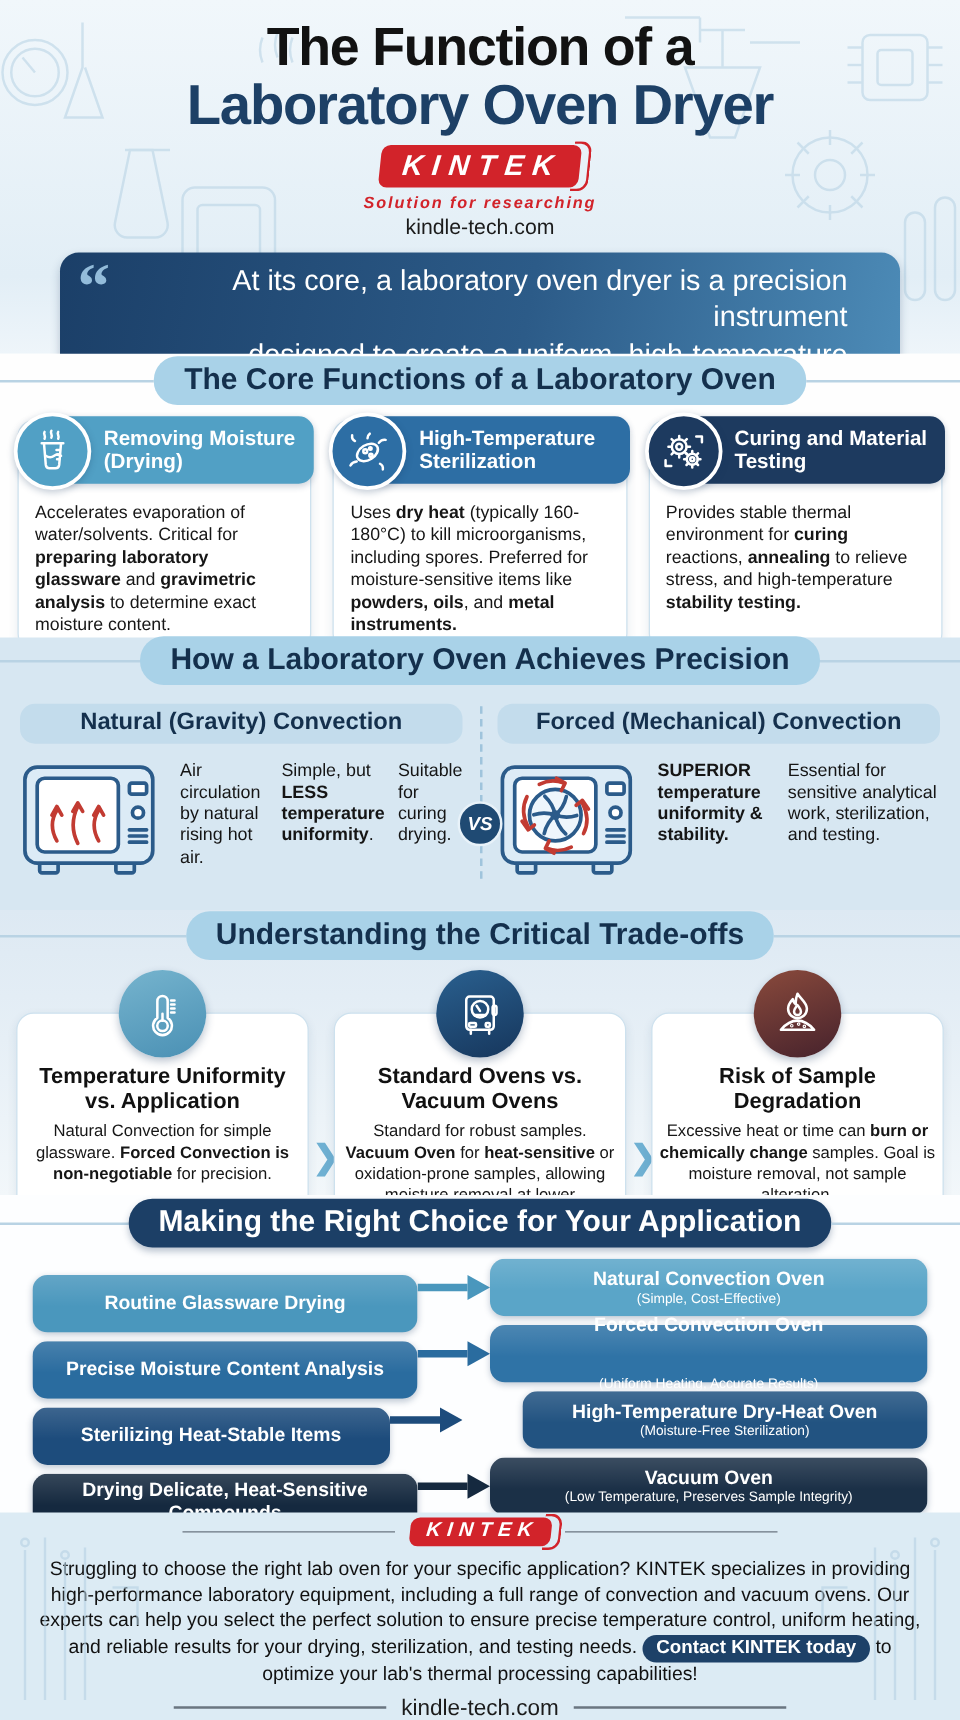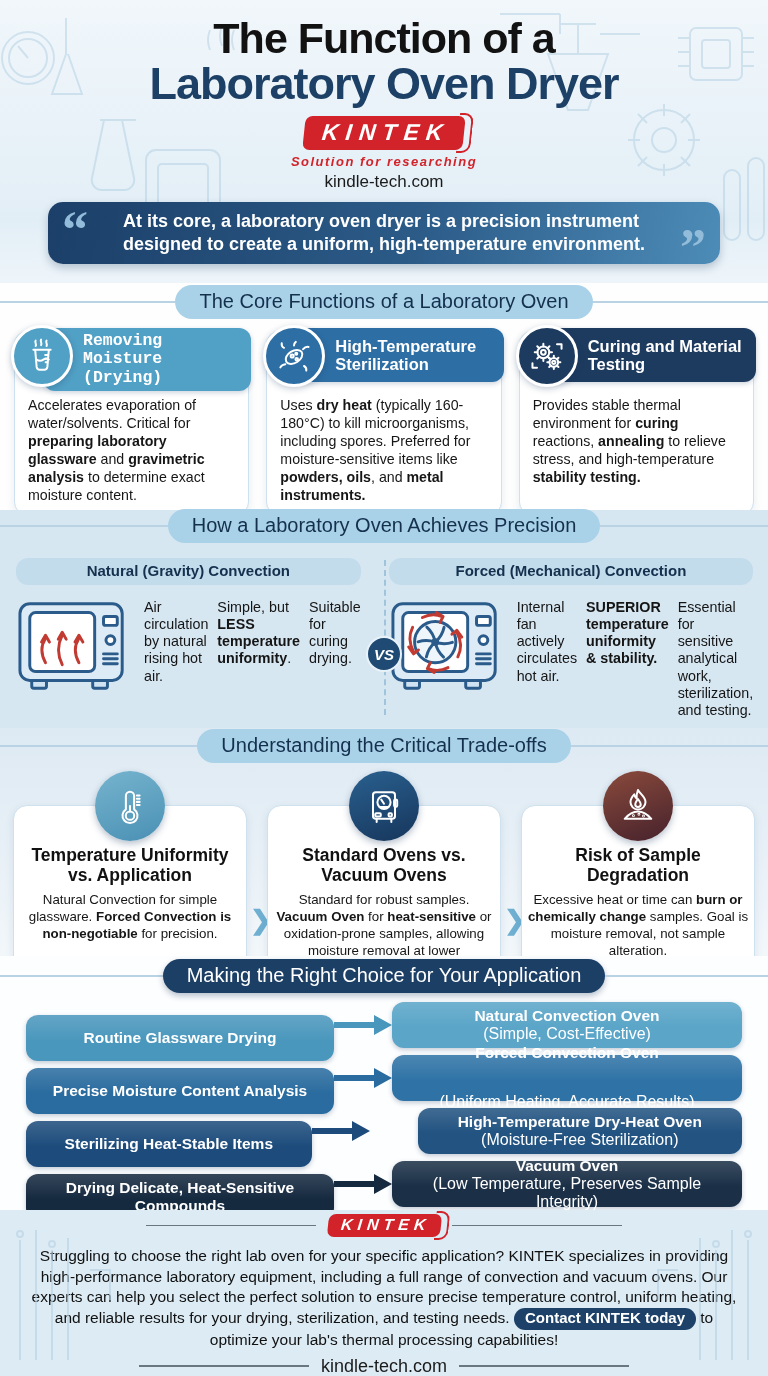--- a/index.html
+++ b/index.html
@@ -20,29 +20,29 @@
           font-size:23px; letter-spacing:7px; padding:3px 14px 4px 18px; border-radius:7px; transform:skewX(-6deg); margin-top:8px; }
   .logo::after { content:''; position:absolute; top:-3px; bottom:-3px; right:-8px; width:12px;
                  border:2.5px solid #d2232a; border-left:none; border-radius:0 9px 9px 0; }
   .logo.small { font-size:16px; letter-spacing:5px; padding:2px 10px 3px 13px; margin-top:0; }
   .tagline { margin-top:4px; color:#d2232a; font-weight:bold; font-style:italic; font-size:13px; letter-spacing:1.5px; }
   .site { margin-top:3px; font-size:17px; color:#1b1b1b; }
   .quote { position:relative; margin:10px auto 0; width:672px; min-height:62px;
            background:linear-gradient(100deg,#1b3f68 0%,#2c5b88 55%,#4d8cb8 100%);
            border-radius:15px; box-shadow:0 4px 8px rgba(20,50,90,.25);
            display:flex; align-items:center; justify-content:center; padding:8px 42px; }
-  .qtext { color:#fff; font-weight:bold; font-size:18px; line-height:1.3; text-align:left; }
+  .qtext { color:#fff; font-weight:normal; font-size:23px; line-height:1.3; text-align:right; }
   .qmark { position:absolute; color:#93bcda; font-size:52px; font-weight:bold; line-height:1; font-family:"Liberation Serif", serif; }
   .qmark.open { left:14px; top:2px; }
   .qmark.close { right:14px; bottom:-10px; }
 
   
   .pill-row { display:flex; align-items:center; }
   .pill-row .ln { flex:1; height:2px; background:#b9d3e4; }
-  .pill { background:#a9d2e8; color:#14304d; font-weight:normal; font-size:20px;
+  .pill { background:#a9d2e8; color:#14304d; font-weight:bold; font-size:24px;
           padding:5px 24px 6px; border-radius:19px; white-space:nowrap; }
   .pill.dark { background:#1c3f66; color:#ffffff; box-shadow:0 3px 6px rgba(20,50,90,.3); }
 
   
   .sec-core { position:relative; height:227px; background:#fefefe; padding-top:2px; }
   .cards3 { display:grid; grid-template-columns:1fr 1fr 1fr; gap:17px; padding:0 14px; margin-top:12px; }
   .fcard { position:relative; background:#ffffff; border:1.5px solid #cde1ee; border-radius:13px;
            box-shadow:0 3px 8px rgba(30,70,110,.10); min-height:163px; }
   .fhead { position:relative; height:58px; }
   .fcircle { position:absolute; left:-4px; top:-7px; width:62px; height:62px; border-radius:50%;
@@ -55,21 +55,21 @@
   .b { font-weight:bold; }
 
   
   .sec-precision { position:relative; height:218px; background:#d7e7f2; padding-top:0; }
   .sec-precision .pill-row { transform:translateY(-1px); }
   .pgrid { position:relative; display:grid; grid-template-columns:1fr 1fr; column-gap:28px; padding:0 16px; margin-top:14px; }
   .pdivider { position:absolute; left:50%; top:2px; bottom:4px; border-left:2px dashed #9fc4dc; }
   .vsbadge { position:absolute; left:50%; top:78px; transform:translateX(-50%); width:36px; height:36px;
              background:#1f4a73; color:#fff; border-radius:50%; display:flex; align-items:center; justify-content:center;
              font-weight:bold; font-style:italic; font-size:15px; border:2px solid #e8f2f9; z-index:3;text-align:right; }
-  .ppill { background:#c3dcec; color:#14304d; font-weight:bold; font-size:15px; text-align:center;
+  .ppill { background:#c3dcec; color:#14304d; font-weight:bold; font-size:19px; text-align:center;
            border-radius:12px; padding:4px 6px 6px; }
   .pcontent { display:flex; gap:10px; margin-top:12px; align-items:flex-start; }
   .oven { flex:0 0 118px; }
   .points { display:flex; flex-direction:row; gap:9px; font-size:14.3px; line-height:1.2; padding-top:2px; }
 
   
   .sec-trade { position:relative; height:228px; background:linear-gradient(180deg,#dde9f3 0%,#e9f1f7 60%,#f2f7fa 100%); padding-top:1px; }
   .trow { display:flex; align-items:stretch; gap:3px; padding:0 13px; margin-top:42px; }
   .tcard { position:relative; flex:1; background:#ffffff; border:1.5px solid #cde1ee; border-radius:14px;
            box-shadow:0 3px 8px rgba(30,70,110,.10); padding:40px 4px 10px; text-align:center; }
@@ -85,21 +85,21 @@
   
   .sec-choice { position:relative; height:254px; background:#fdfeff; padding-top:3px; }
   .crows { margin-top:9px; }
   .crow { display:flex; align-items:center; margin:0 26px 7px; height:46px; }
   .cbox { border-radius:12px; color:#fff; display:flex; flex-direction:column; justify-content:center;
           text-align:center; height:46px; box-shadow:0 2px 5px rgba(20,50,90,.25);
           background-image:linear-gradient(180deg,rgba(255,255,255,.14),rgba(255,255,255,0) 55%); }
   .cleft { width:308px; font-weight:bold; font-size:15.5px; padding:0 8px;margin-top:26px; }
   .cright { width:350px; padding:1px 8px; }
   .cright .ov { font-weight:bold; font-size:15.5px; line-height:1.15; }
-  .cright .dt { font-size:16px; line-height:1.15;text-align:center; }
+  .cright .dt { font-size:11px; line-height:1.15;text-align:center; }
   .carrow { flex:1; display:flex; justify-content:center; align-items:center; }
 
   
   .sec-footer { position:relative; height:166px; background:#dcebf4; text-align:center; padding-top:4px; }
   .logo-row, .site-row { display:flex; align-items:center; justify-content:center; gap:12px; }
   .logo-row .ln, .site-row .ln { width:170px; height:1.5px; background:#6a7680; }
   .site-row { margin-top:5px; }
   .site-row .txt { font-size:18px; color:#1b1b1b; }
   .ftext { margin:9px auto 0; width:706px; font-size:15.5px; line-height:1.33; color:#111; }
   .badge-inline { display:inline-block; background:#1d4168; color:#fff; font-weight:bold; font-size:15px;
@@ -178,21 +178,21 @@
           <div class="fcircle" style="background-color: rgb(81, 160, 197);">
             <svg width="40" height="40" viewBox="0 0 44 44">
                 <g class="wl" stroke-width="2">
               <path d="M15 5c-1.5 2 1.5 3.5 0 6 M21 4c-1.5 2 1.5 3.5 0 6 M27 5c-1.5 2 1.5 3.5 0 6"></path>
               <path d="M12.5 15h19 M14.5 15l1.6 19a3.4 3.4 0 0 0 3.4 3h5a3.4 3.4 0 0 0 3.4-3l1.6-19"></path>
               <path d="M16 26q4 2.6 7.5 0t6 0"></path>
               <path d="M25.5 21h2.6 M25.8 25h2.3 M26 29h2"></path>
             </g>
               </svg>
           </div>
-          <div class="fpill" style="background-color: rgb(81, 160, 197); font-family: Liberation Mono, monospace;">
+          <div class="fpill" style="background-color: rgb(81, 160, 197);">
             <span>Removing Moisture (Drying)</span>
           </div>
         </div>
         <p class="fbody"><span>Accelerates evaporation of water/solvents. Critical for </span><span class="b">preparing laboratory glassware</span><span> and </span><span class="b">gravimetric analysis</span><span> to determine exact moisture content.</span></p>
       </div>
 
       <div class="fcard">
         <div class="fhead">
           <div class="fcircle" style="background-color: rgb(45, 110, 164);">
             <svg width="40" height="40" viewBox="0 0 44 44">
@@ -302,21 +302,20 @@
                 <path d="M20 50l5 7 5-4"></path>
               <path d="M70 60q6-12-1-25"></path>
                 <path d="M74 40l-5-7-5 4"></path>
               <path d="M34 20q10-5 20-1"></path>
                 <path d="M48 15l7 4-3 6"></path>
               <path d="M60 71q-10 5-20 1"></path>
                 <path d="M46 76l-7-4 3-6"></path>
             </g>
           </svg>
           <div class="points">
-            <p><span>Internal fan actively circulates hot air.</span></p>
             <p><span class="b">SUPERIOR temperature uniformity &amp; stability.</span></p>
             <p><span>Essential for sensitive analytical work, sterilization, and testing.</span></p>
           </div>
         </div>
       </div>
     </div>
   </section>
 
   <section class="sec-trade">
     <div class="pill-row">

